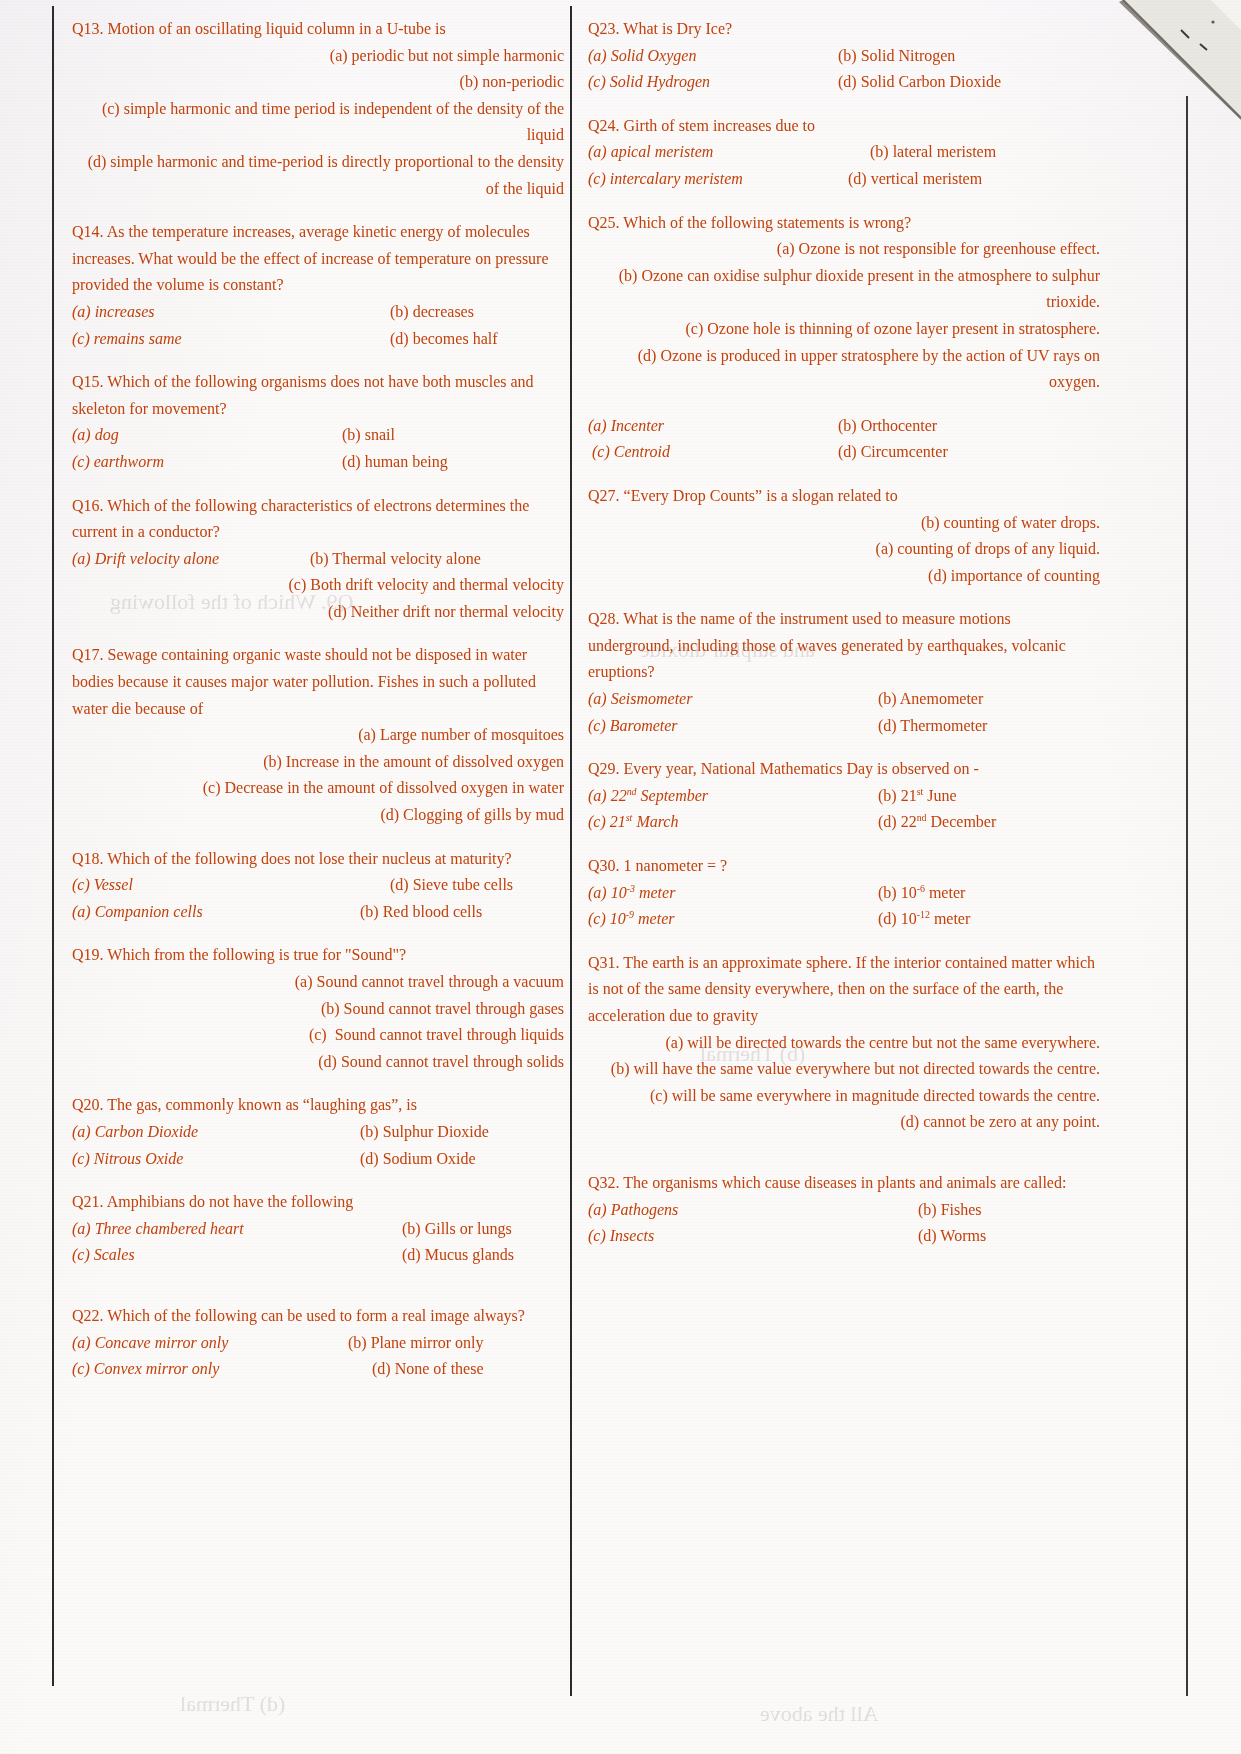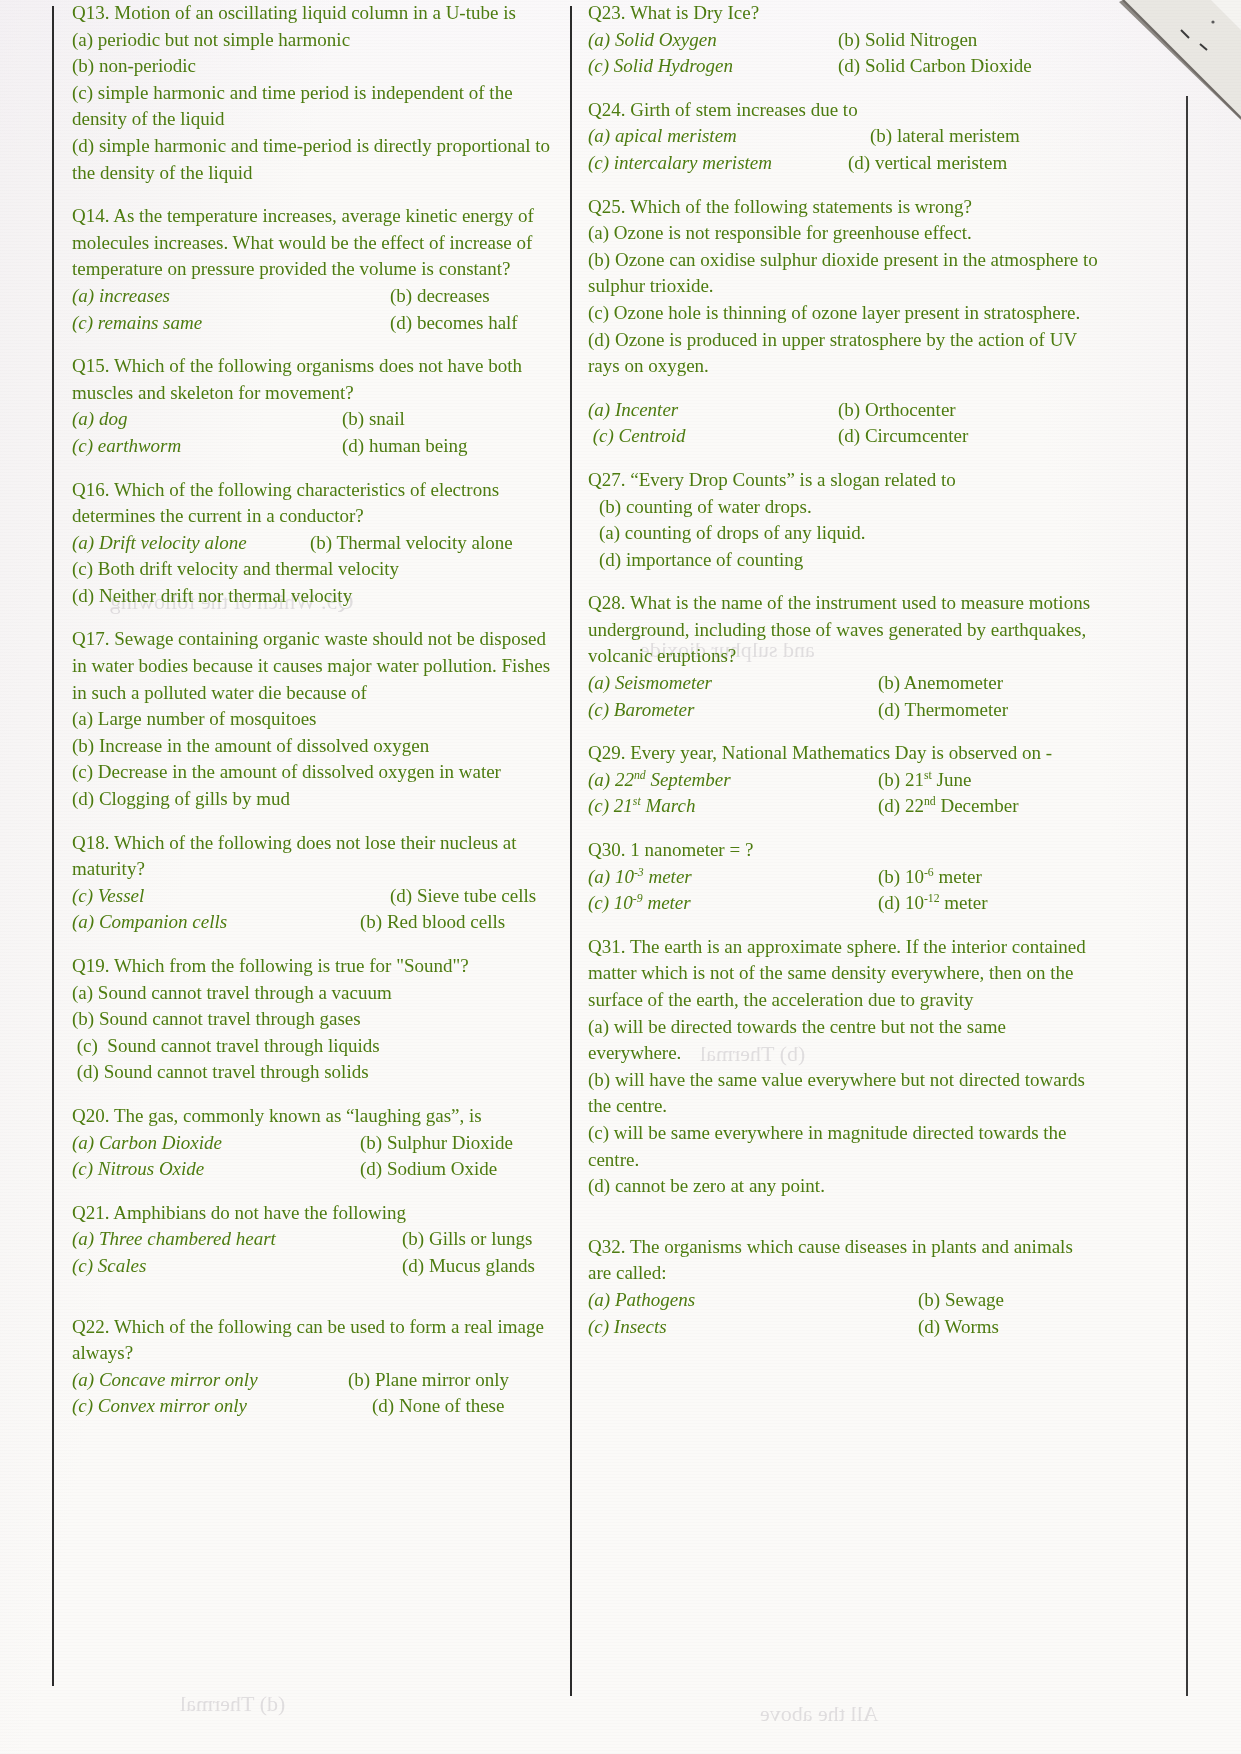--- a/index.html
+++ b/index.html
@@ -67,37 +67,37 @@
     position: absolute;
     right: 0;
     top: 0;
     width: 180px;
     height: 120px;
     pointer-events: none;
   }
 
   .col {
     position: absolute;
-    top: 0;
-    font-size: 19px;
+    top: 16px;
+    font-size: 16px;
     line-height: 26.6px;
-    color: #4d7c0f;
+    color: #c2410c;
   }
   #col-left  { left: 72px;  width: 492px; }
   #col-right { left: 588px; width: 512px; }
 
   .q { margin-bottom: 17px; }
   .q:last-child { margin-bottom: 0; margin-top: 34px; }
   .stem { }
   .opt-row {
     display: flex;
   }
   .opt-row .o1 { flex: 0 0 auto; font-style: italic; }
   .opt-row .o2 { flex: 0 0 auto; }
-  .opt-full { display: block; }
+  .opt-full { display: block; text-align: right; }
   .indent { padding-left: 11px; }
   sup { font-size: 0.62em; vertical-align: super; line-height: 0; }
   .blank {
     display: inline-block;
     border-bottom: 2px solid #1a1a1a;
     width: 150px;
     vertical-align: -3px;
   }
   
   .ghost {
@@ -398,21 +398,21 @@
       <div class="opt-full">(d) cannot be zero at any point.</div>
     </div>
 
     <div class="q">
       <div class="stem">
         <span>Q32.</span>
         <span>The organisms which cause diseases in plants and animals are called:</span>
       </div>
       <div class="opt-row">
         <span class="o1" style="width:330px">(a) Pathogens</span>
-        <span class="o2">(b) Sewage</span>
+        <span class="o2">(b) Fishes</span>
       </div>
       <div class="opt-row">
         <span class="o1" style="width:330px">(c) Insects</span>
         <span class="o2">(d) Worms</span>
       </div>
     </div>
 
   </div>
 
   <div id="grain"></div>

